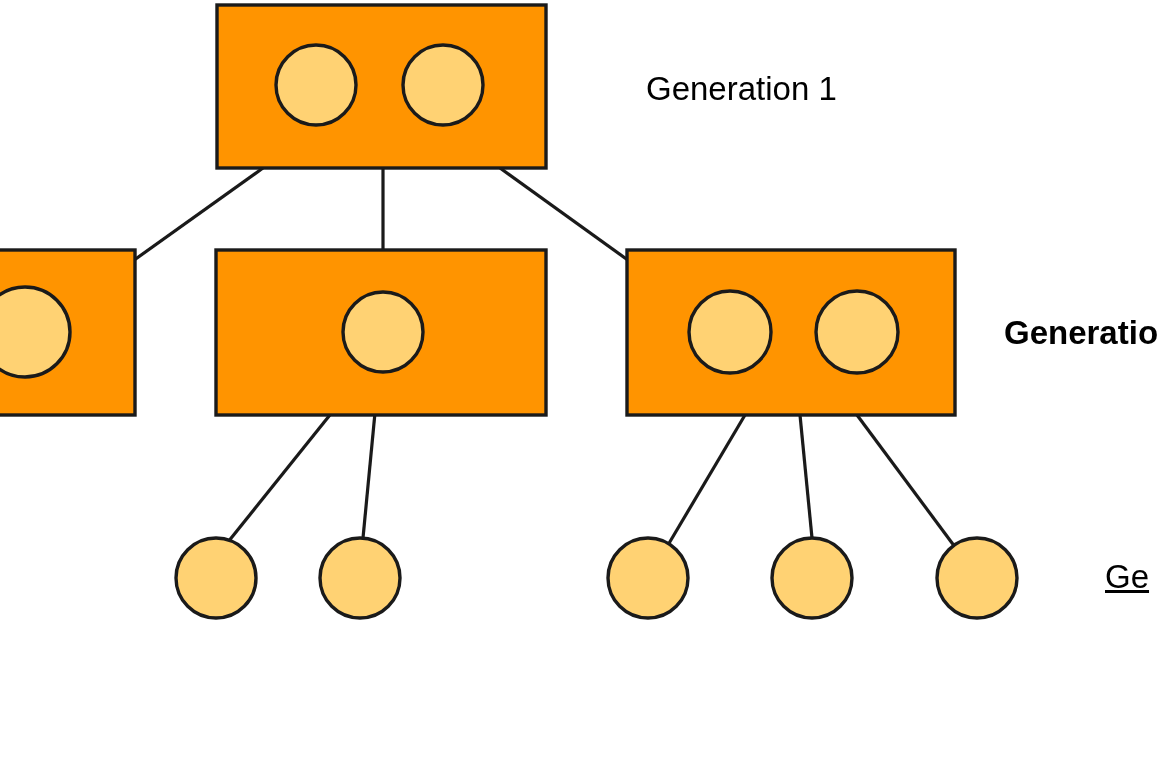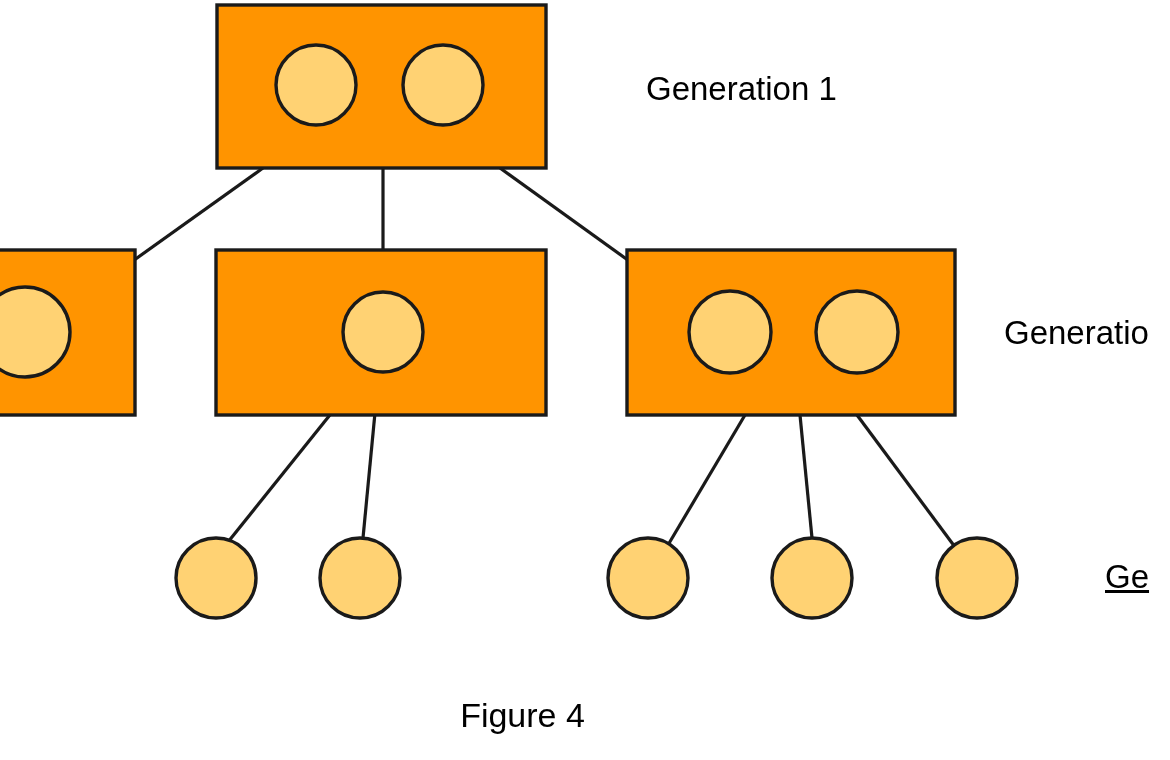--- a/index.html
+++ b/index.html
@@ -33,21 +33,21 @@
   }
   .gen-label {
     position: absolute;
     font-family: "Liberation Sans", sans-serif;
     font-size: 33px;
     line-height: 1;
     color: #000000;
     white-space: nowrap;
   }
   #gen-label-1 { left: 646px; top: 72px; }
-  #gen-label-2 { left: 1004px; top: 316px; }
+  #gen-label-2 { left: 1004px; top: 316px; font-weight: bold; }
   #gen-label-3 { left: 1105px; top: 560px; text-decoration: underline; }
   #figure-caption {
     position: absolute;
     left: 0;
     top: 698px;
     width: 1045px;
     text-align: center;
     font-family: "Liberation Sans", sans-serif;
     font-size: 34px;
     line-height: 1;
@@ -90,15 +90,14 @@
         <circle cx="977" cy="578" r="40" fill="#ffd273" stroke="#1a1a1a" stroke-width="3.4"></circle>
       </g>
   </svg>
 
   <div class="gen-label" id="gen-label-1">Generation 1</div>
 
   <div class="gen-label" id="gen-label-2">Generatio</div>
 
   <div class="gen-label" id="gen-label-3">Ge</div>
 
-  <div id="figure-caption">Figure 4</div>
 
 </div>
 
 </body></html>

